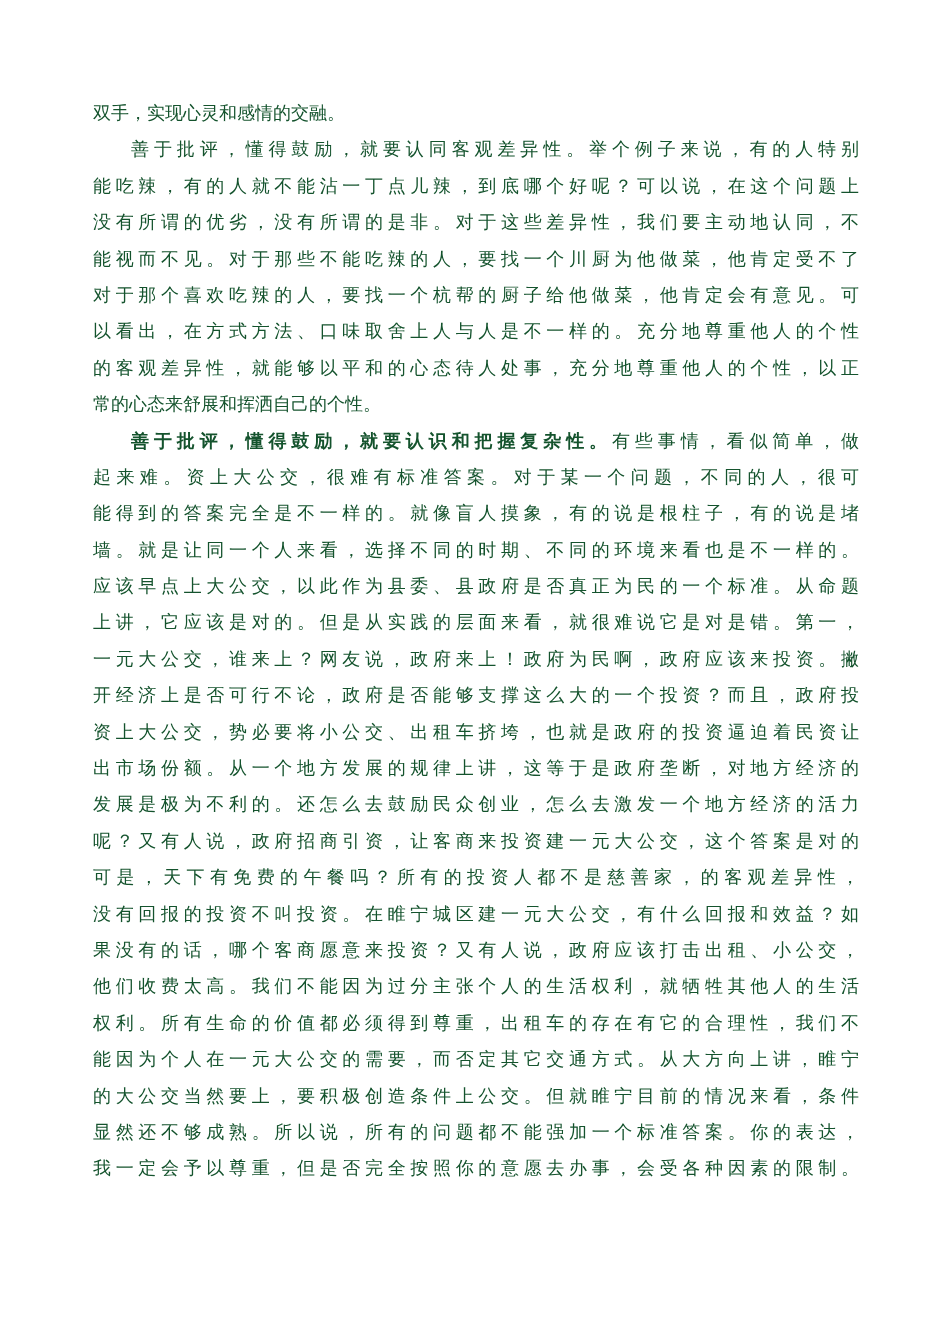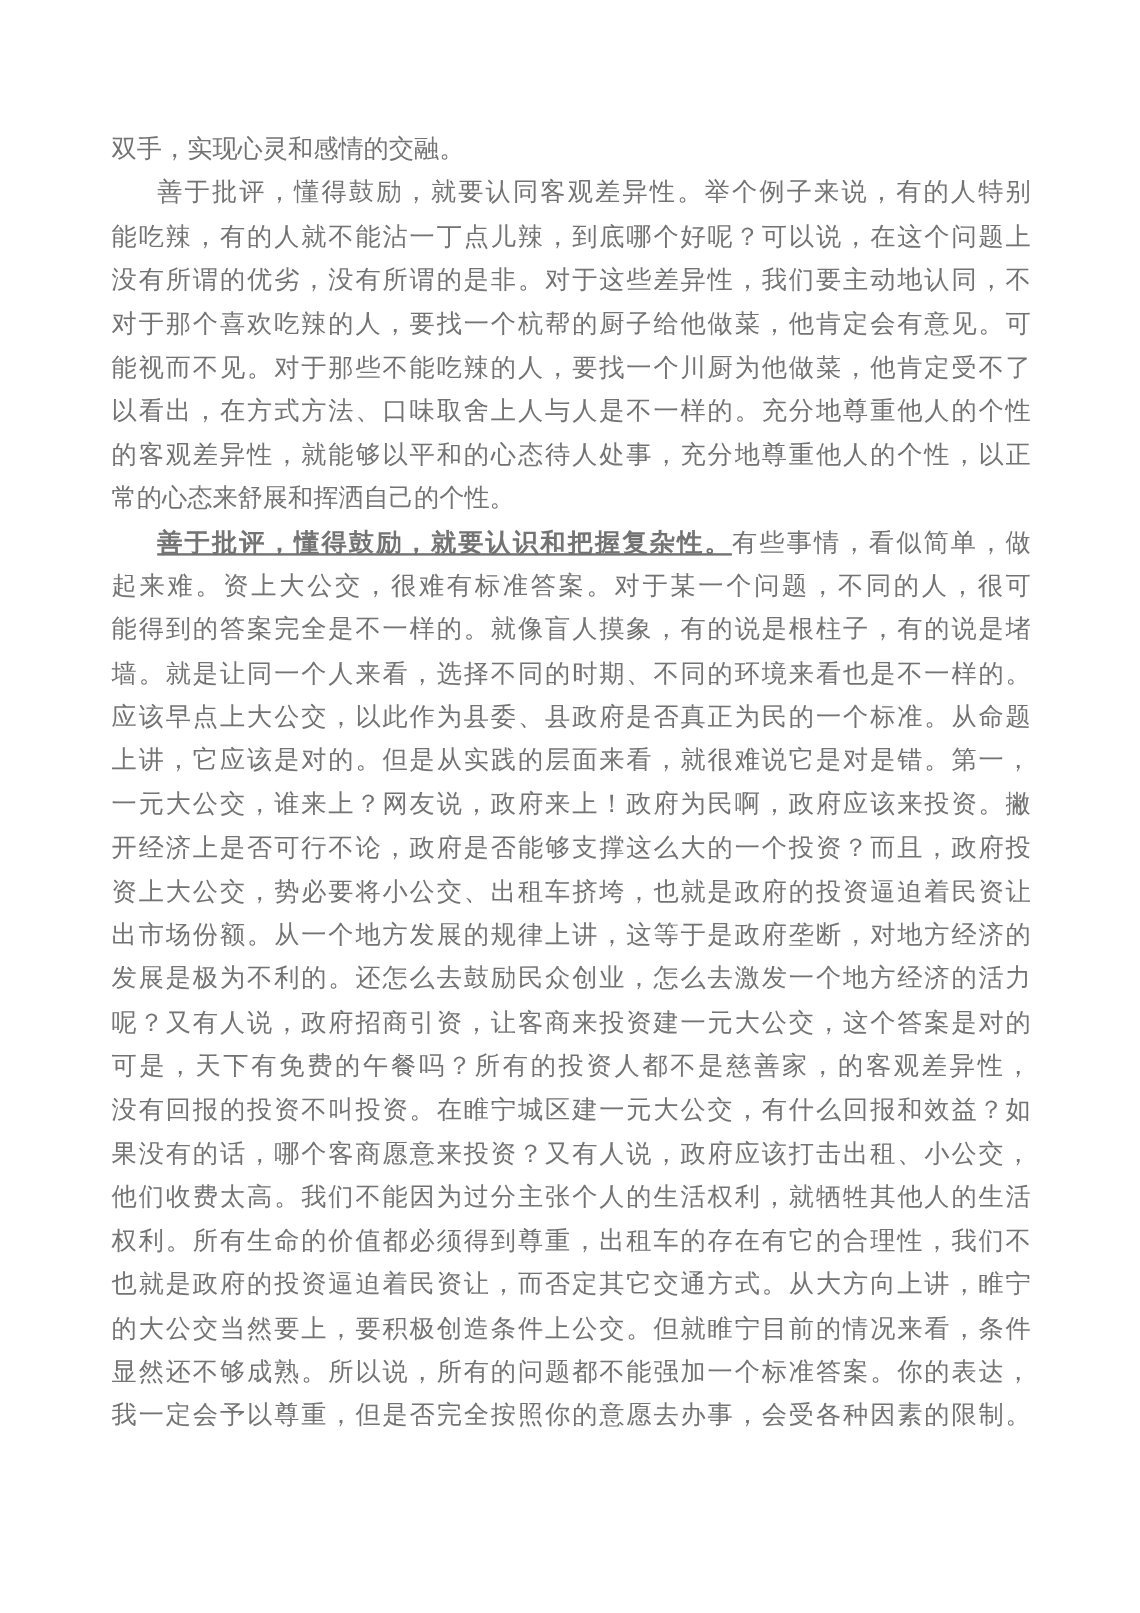--- a/index.html
+++ b/index.html
@@ -1,54 +1,54 @@
 <!DOCTYPE html>
 <html><head>
 <meta charset="utf-8">
 <style>
   html, body { margin: 0; padding: 0; background: #ffffff; }
   body { width: 950px; height: 1344px; position: relative; overflow: hidden; }
   .page {
     position: absolute;
     left: 93px;
-    top: 106px;
+    top: 95px;
     width: 766px;
     font-family: "DejaVu Serif", "Liberation Serif", serif;
-    font-size: 21px;
+    font-size: 18px;
     line-height: 36.4px;
-    color: #737373;
+    color: #14532d;
   }
   .line {
     display: block;
     white-space: nowrap;
     height: 36.4px;
     letter-spacing: 0px;
   }
   .line.justify {
     text-align: justify;
     text-align-last: justify;
   }
   .indent { padding-left: 38px; }
-  .bold { font-weight: bold; font-family: "DejaVu Sans", "Liberation Sans", sans-serif; text-decoration: underline; }
+  .bold { font-weight: bold; font-family: "DejaVu Sans", "Liberation Sans", sans-serif; }
 </style>
 </head>
 <body>
 
 <div class="page">
 
   <div>
     <span class="line">双手，实现心灵和感情的交融。</span>
   </div>
 
   <div>
     <span class="line justify indent">善于批评，懂得鼓励，就要认同客观差异性。举个例子来说，有的人特别</span>
     <span class="line justify">能吃辣，有的人就不能沾一丁点儿辣，到底哪个好呢？可以说，在这个问题上</span>
     <span class="line justify">没有所谓的优劣，没有所谓的是非。对于这些差异性，我们要主动地认同，不</span>
+    <span class="line justify">能视而不见。对于那些不能吃辣的人，要找一个川厨为他做菜，他肯定受不了</span>
     <span class="line justify">对于那个喜欢吃辣的人，要找一个杭帮的厨子给他做菜，他肯定会有意见。可</span>
-    <span class="line justify">能视而不见。对于那些不能吃辣的人，要找一个川厨为他做菜，他肯定受不了</span>
     <span class="line justify">以看出，在方式方法、口味取舍上人与人是不一样的。充分地尊重他人的个性</span>
     <span class="line justify">的客观差异性，就能够以平和的心态待人处事，充分地尊重他人的个性，以正</span>
     <span class="line">常的心态来舒展和挥洒自己的个性。</span>
   </div>
 
   <div>
     <span class="line justify indent"><b class="bold">善于批评，懂得鼓励，就要认识和把握复杂性。</b><span>有些事情，看似简单，做</span></span>
     <span class="line justify">起来难。资上大公交，很难有标准答案。对于某一个问题，不同的人，很可</span>
     <span class="line justify">能得到的答案完全是不一样的。就像盲人摸象，有的说是根柱子，有的说是堵</span>
     <span class="line justify">墙。就是让同一个人来看，选择不同的时期、不同的环境来看也是不一样的。</span>
@@ -58,19 +58,19 @@
     <span class="line justify">开经济上是否可行不论，政府是否能够支撑这么大的一个投资？而且，政府投</span>
     <span class="line justify">资上大公交，势必要将小公交、出租车挤垮，也就是政府的投资逼迫着民资让</span>
     <span class="line justify">出市场份额。从一个地方发展的规律上讲，这等于是政府垄断，对地方经济的</span>
     <span class="line justify">发展是极为不利的。还怎么去鼓励民众创业，怎么去激发一个地方经济的活力</span>
     <span class="line justify">呢？又有人说，政府招商引资，让客商来投资建一元大公交，这个答案是对的</span>
     <span class="line justify">可是，天下有免费的午餐吗？所有的投资人都不是慈善家，的客观差异性，</span>
     <span class="line justify">没有回报的投资不叫投资。在睢宁城区建一元大公交，有什么回报和效益？如</span>
     <span class="line justify">果没有的话，哪个客商愿意来投资？又有人说，政府应该打击出租、小公交，</span>
     <span class="line justify">他们收费太高。我们不能因为过分主张个人的生活权利，就牺牲其他人的生活</span>
     <span class="line justify">权利。所有生命的价值都必须得到尊重，出租车的存在有它的合理性，我们不</span>
-    <span class="line justify">也就是政府的投资逼迫着民资让，而否定其它交通方式。从大方向上讲，睢宁</span>
+    <span class="line justify">能因为个人在一元大公交的需要，而否定其它交通方式。从大方向上讲，睢宁</span>
     <span class="line justify">的大公交当然要上，要积极创造条件上公交。但就睢宁目前的情况来看，条件</span>
     <span class="line justify">显然还不够成熟。所以说，所有的问题都不能强加一个标准答案。你的表达，</span>
     <span class="line justify">我一定会予以尊重，但是否完全按照你的意愿去办事，会受各种因素的限制。</span>
   </div>
 
 </div>
 
 </body></html>

